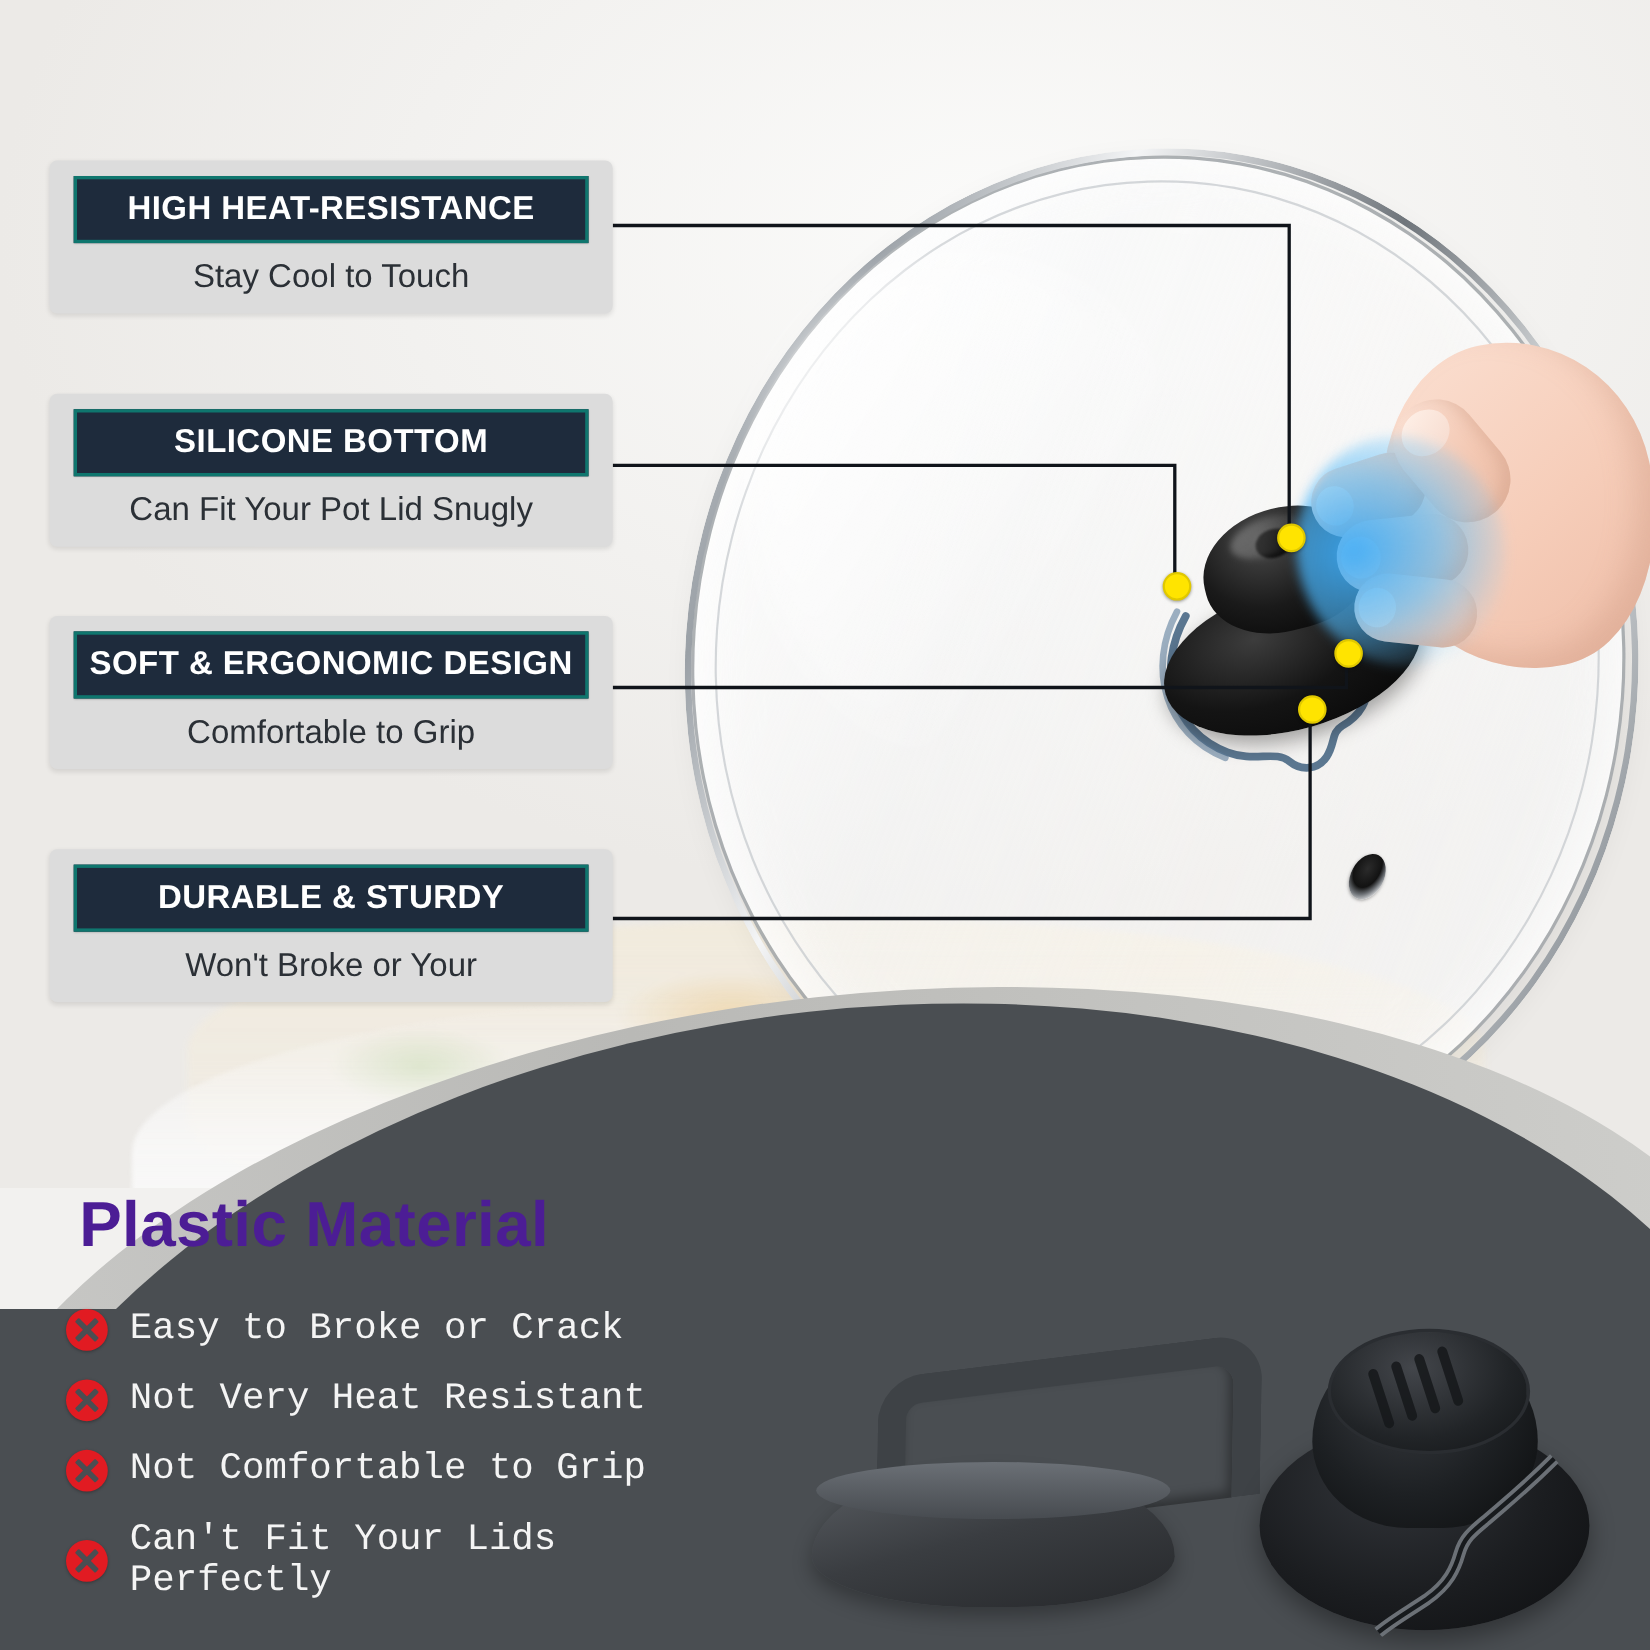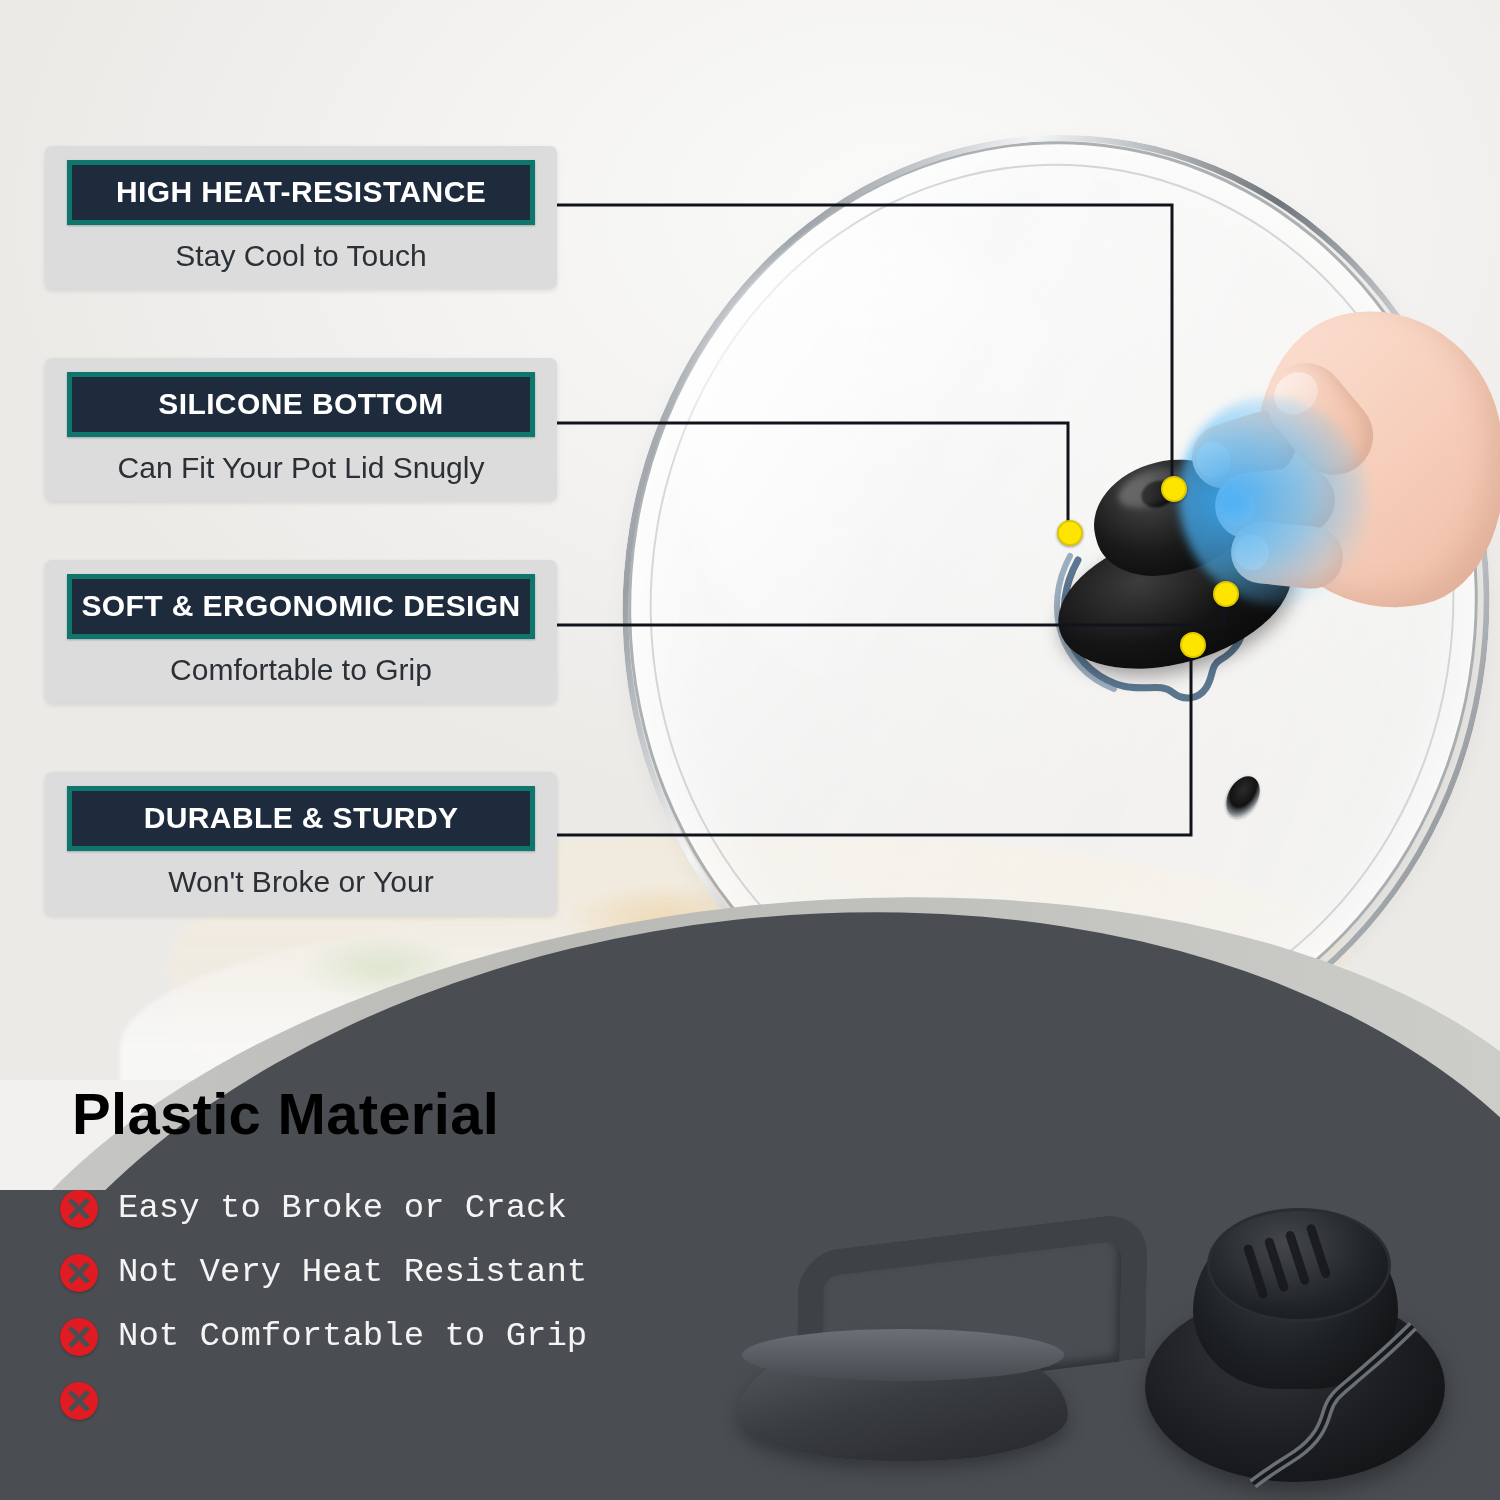--- a/index.html
+++ b/index.html
@@ -99,37 +99,37 @@
   .flex-outline{position:absolute;left:1020px;top:460px;width:300px;height:250px;pointer-events:none;}
 
   
   .leaders{position:absolute;left:0;top:0;width:1500px;height:1080px;pointer-events:none;}
   .dot{position:absolute;width:22px;height:22px;border-radius:50%;background:#ffe400;
     border:2px solid #e0c800;box-shadow:0 1px 3px rgba(0,0,0,.4);}
 
   
   .callout{position:absolute;left:45px;width:512px;background:#dcdcdc;border-radius:7px;
     box-shadow:0 2px 5px rgba(0,0,0,.10);padding:14px 0 16px;}
-  .callout-head{margin:0 22px;background:#1e2b3c;border:5px solid #0f766e;
+  .callout-head{margin:0 22px;background:#1e2b3c;border:3px solid #0f766e;
     color:#ffffff;font-weight:bold;letter-spacing:.4px;
     font-size:30px;line-height:1.0;padding:12px 6px 13px;text-align:center;
     box-shadow:0 1px 2px rgba(0,0,0,.25);}
   .callout-sub{color:#2b3036;font-size:30px;text-align:center;padding-top:14px;}
 
   
   .divider-edge{position:absolute;left:-80px;top:905px;width:1700px;height:520px;
     border-radius:58% 58% 0 0 / 100% 100% 0 0;
     background:linear-gradient(90deg,#c9c9c7,#b9b9b6 40%,#cfcfcc);
     transform:rotate(-6.2deg);}
   .bottom-section{position:absolute;left:-80px;top:918px;width:1700px;height:640px;
     border-radius:58% 58% 0 0 / 100% 100% 0 0;
     background:#4a4e52;transform:rotate(-6.2deg);}
   .bottom-fill{position:absolute;left:0;top:1190px;width:1500px;height:310px;background:#4a4e52;}
 
-  .plastic-title{position:absolute;left:72px;top:1080px;color:#000000;font-size:58px;
+  .plastic-title{position:absolute;left:72px;top:1080px;color:#4c1d95;font-size:58px;
     font-weight:bold;letter-spacing:.3px;}
 
   .con-list{position:absolute;left:60px;top:1190px;width:640px;}
   .con-row{display:flex;align-items:center;margin-bottom:26px;font-family:Liberation Mono, monospace;}
   .xicon{flex:0 0 auto;width:38px;height:38px;border-radius:50%;background:#e11b22;
     position:relative;margin-right:20px;box-shadow:0 1px 3px rgba(0,0,0,.3);}
   .xicon:before,.xicon:after{content:"";position:absolute;left:50%;top:50%;width:26px;height:5px;
     background:#4a4e52;border-radius:1px;}
   .xicon:before{transform:translate(-50%,-50%) rotate(45deg);}
   .xicon:after{transform:translate(-50%,-50%) rotate(-45deg);}
@@ -264,20 +264,21 @@
     <div class="con-row">
       <div class="xicon"></div>
       <div class="con-text">Not Very Heat Resistant</div>
     </div>
     <div class="con-row">
       <div class="xicon"></div>
       <div class="con-text">Not Comfortable to Grip</div>
     </div>
     <div class="con-row">
       <div class="xicon"></div>
+      <div class="con-text">Can't Fit Your Lids Perfectly</div>
     </div>
   </div>
 
   <div class="plastic-handle">
     <div class="ph-arm"></div>
     <div class="ph-base"></div>
     <div class="ph-base-lip"></div>
   </div>
 
   <div class="plastic-knob">

